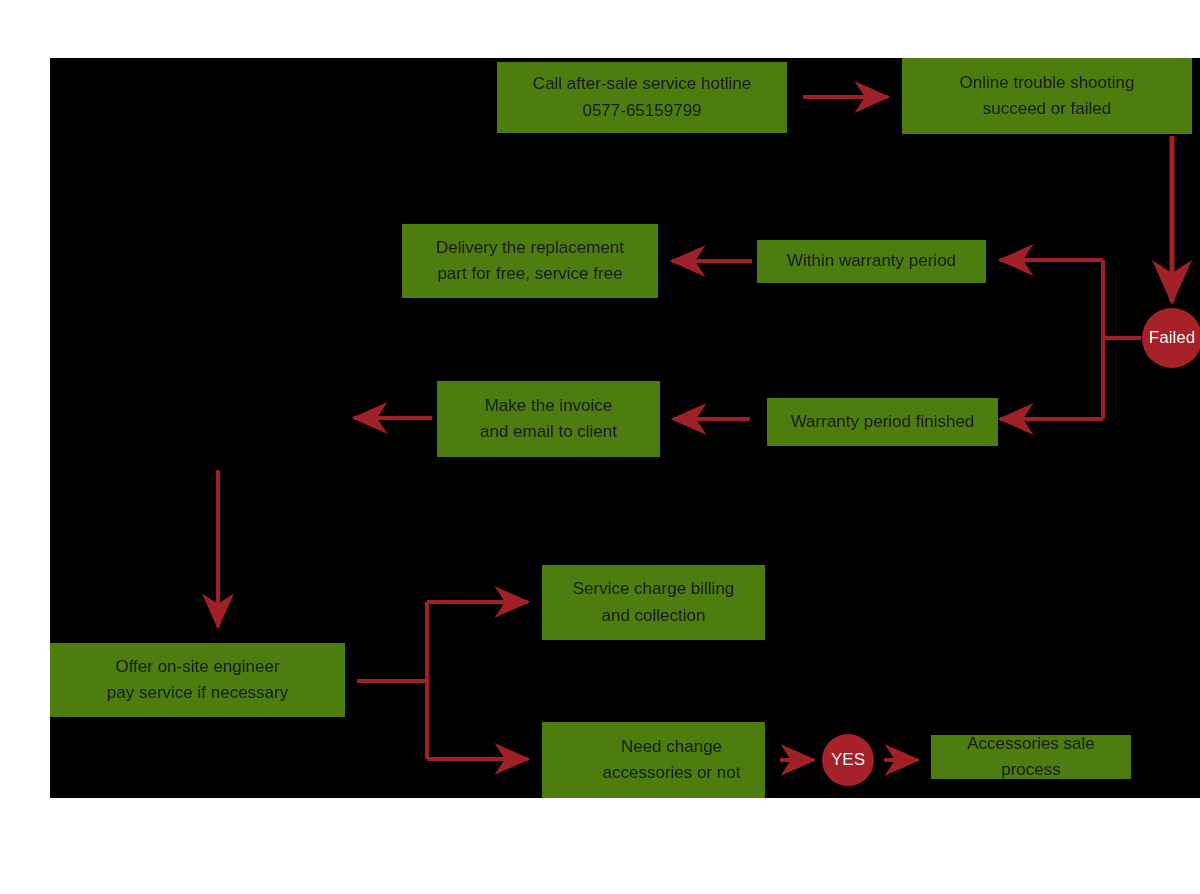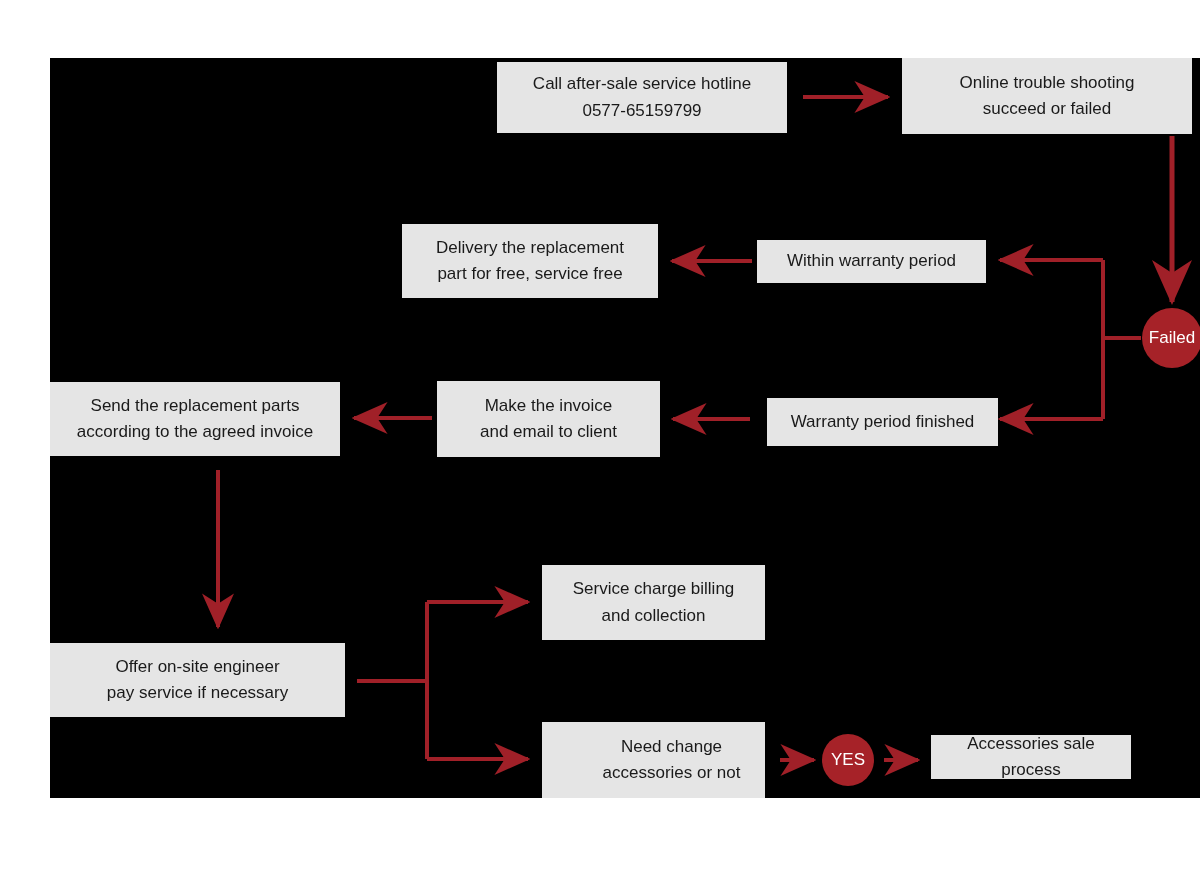--- a/index.html
+++ b/index.html
@@ -21,21 +21,21 @@
   .canvas-panel {
     position: absolute;
     left: 50px;
     top: 58px;
     width: 1150px;
     height: 740px;
     background: #000000;
   }
   .node-box {
     position: absolute;
-    background: #e5e5e5;
+    background: #4d7c0f;
     color: #1a1a1a;
     display: flex;
     align-items: center;
     justify-content: center;
     text-align: center;
     line-height: 1.55;
     font-size: 17px;
     font-family: "Liberation Sans", sans-serif;
     box-sizing: border-box;
     padding: 2px 8px;
@@ -135,22 +135,20 @@
   <div class="node-box" style="left:402px; top:224px; width:256px; height:74px;">Delivery the replacement
 part for free, service free</div>
 
   <div class="node-box" style="left:757px; top:240px; width:229px; height:43px;">Within warranty period</div>
 
   <div class="node-box" style="left:755px; top:398px; width:231px; height:48px;margin-left:12px;">Warranty period finished</div>
 
   <div class="node-box" style="left:437px; top:381px; width:223px; height:76px;">Make the invoice
 and email to client</div>
 
-  <div class="node-box" style="left:50px; top:382px; width:290px; height:74px;">Send the replacement parts
-according to the agreed invoice</div>
 
   <div class="node-box" style="left:50px; top:643px; width:295px; height:74px;">Offer on-site engineer
 pay service if necessary</div>
 
   <div class="node-box" style="left:542px; top:565px; width:223px; height:75px;">Service charge billing
 and collection</div>
 
   <div class="node-box" style="left:542px; top:722px; width:223px; height:76px;padding-left:44px;">Need change
 accessories or not</div>
 

